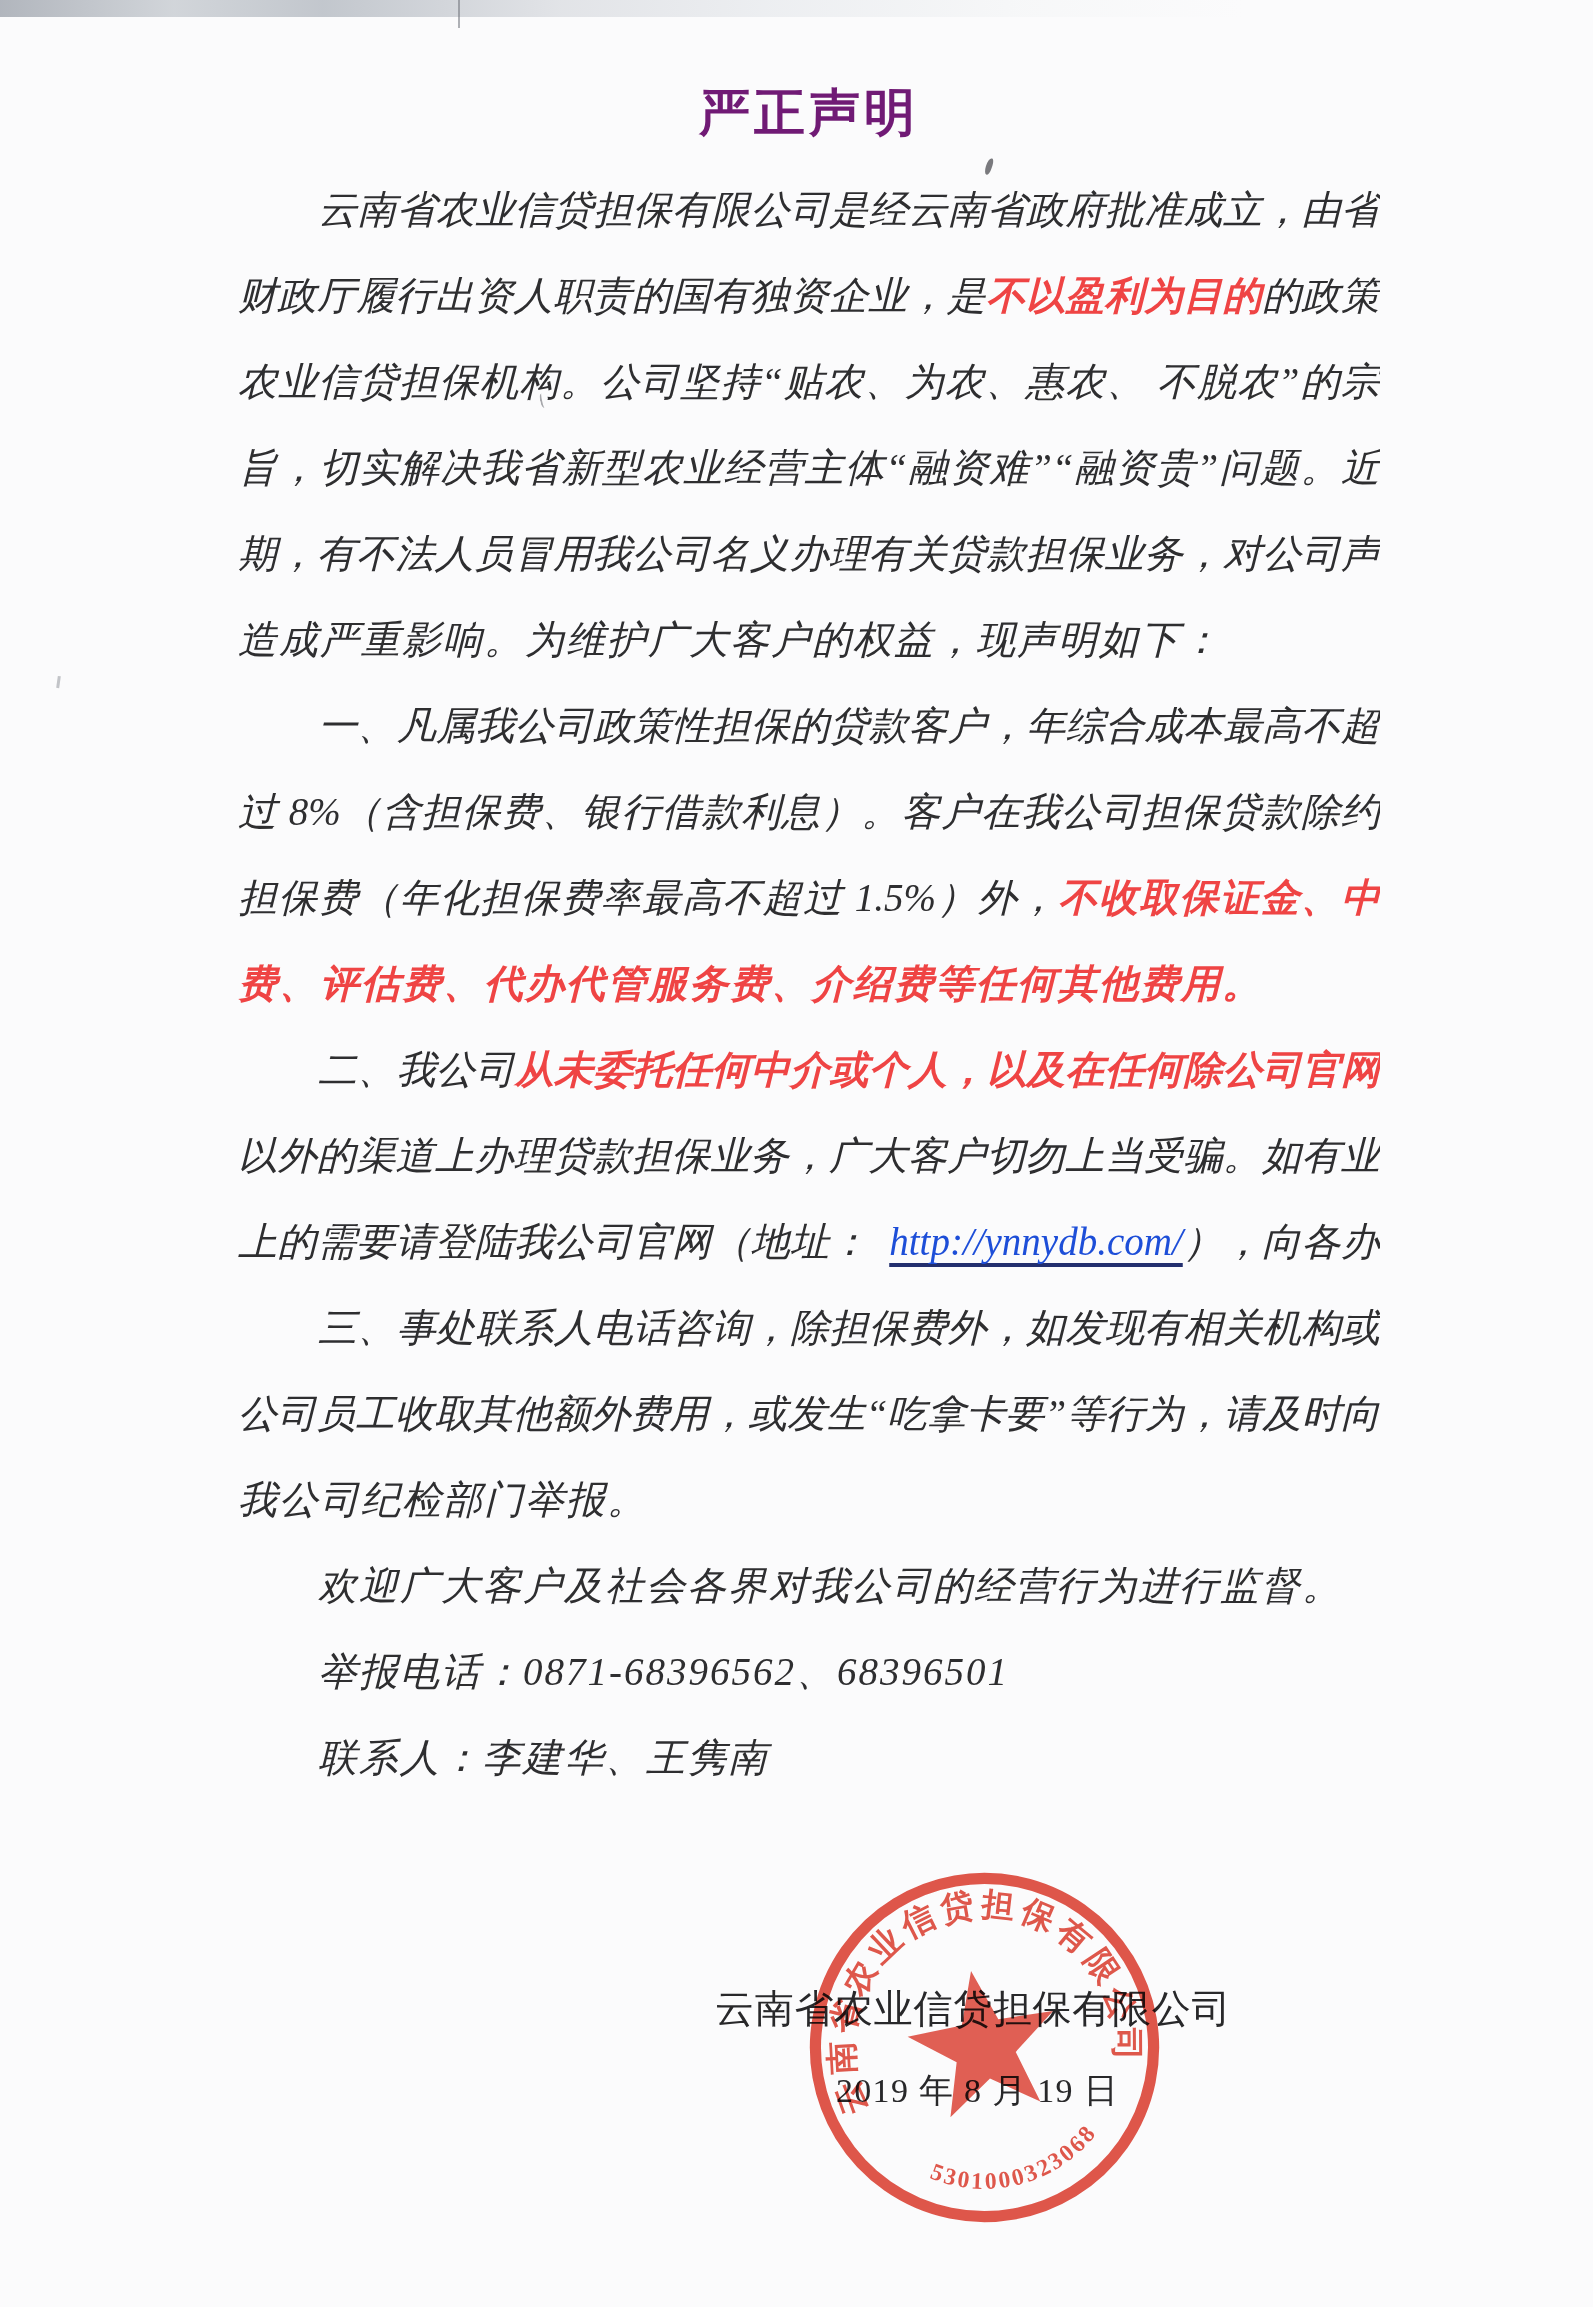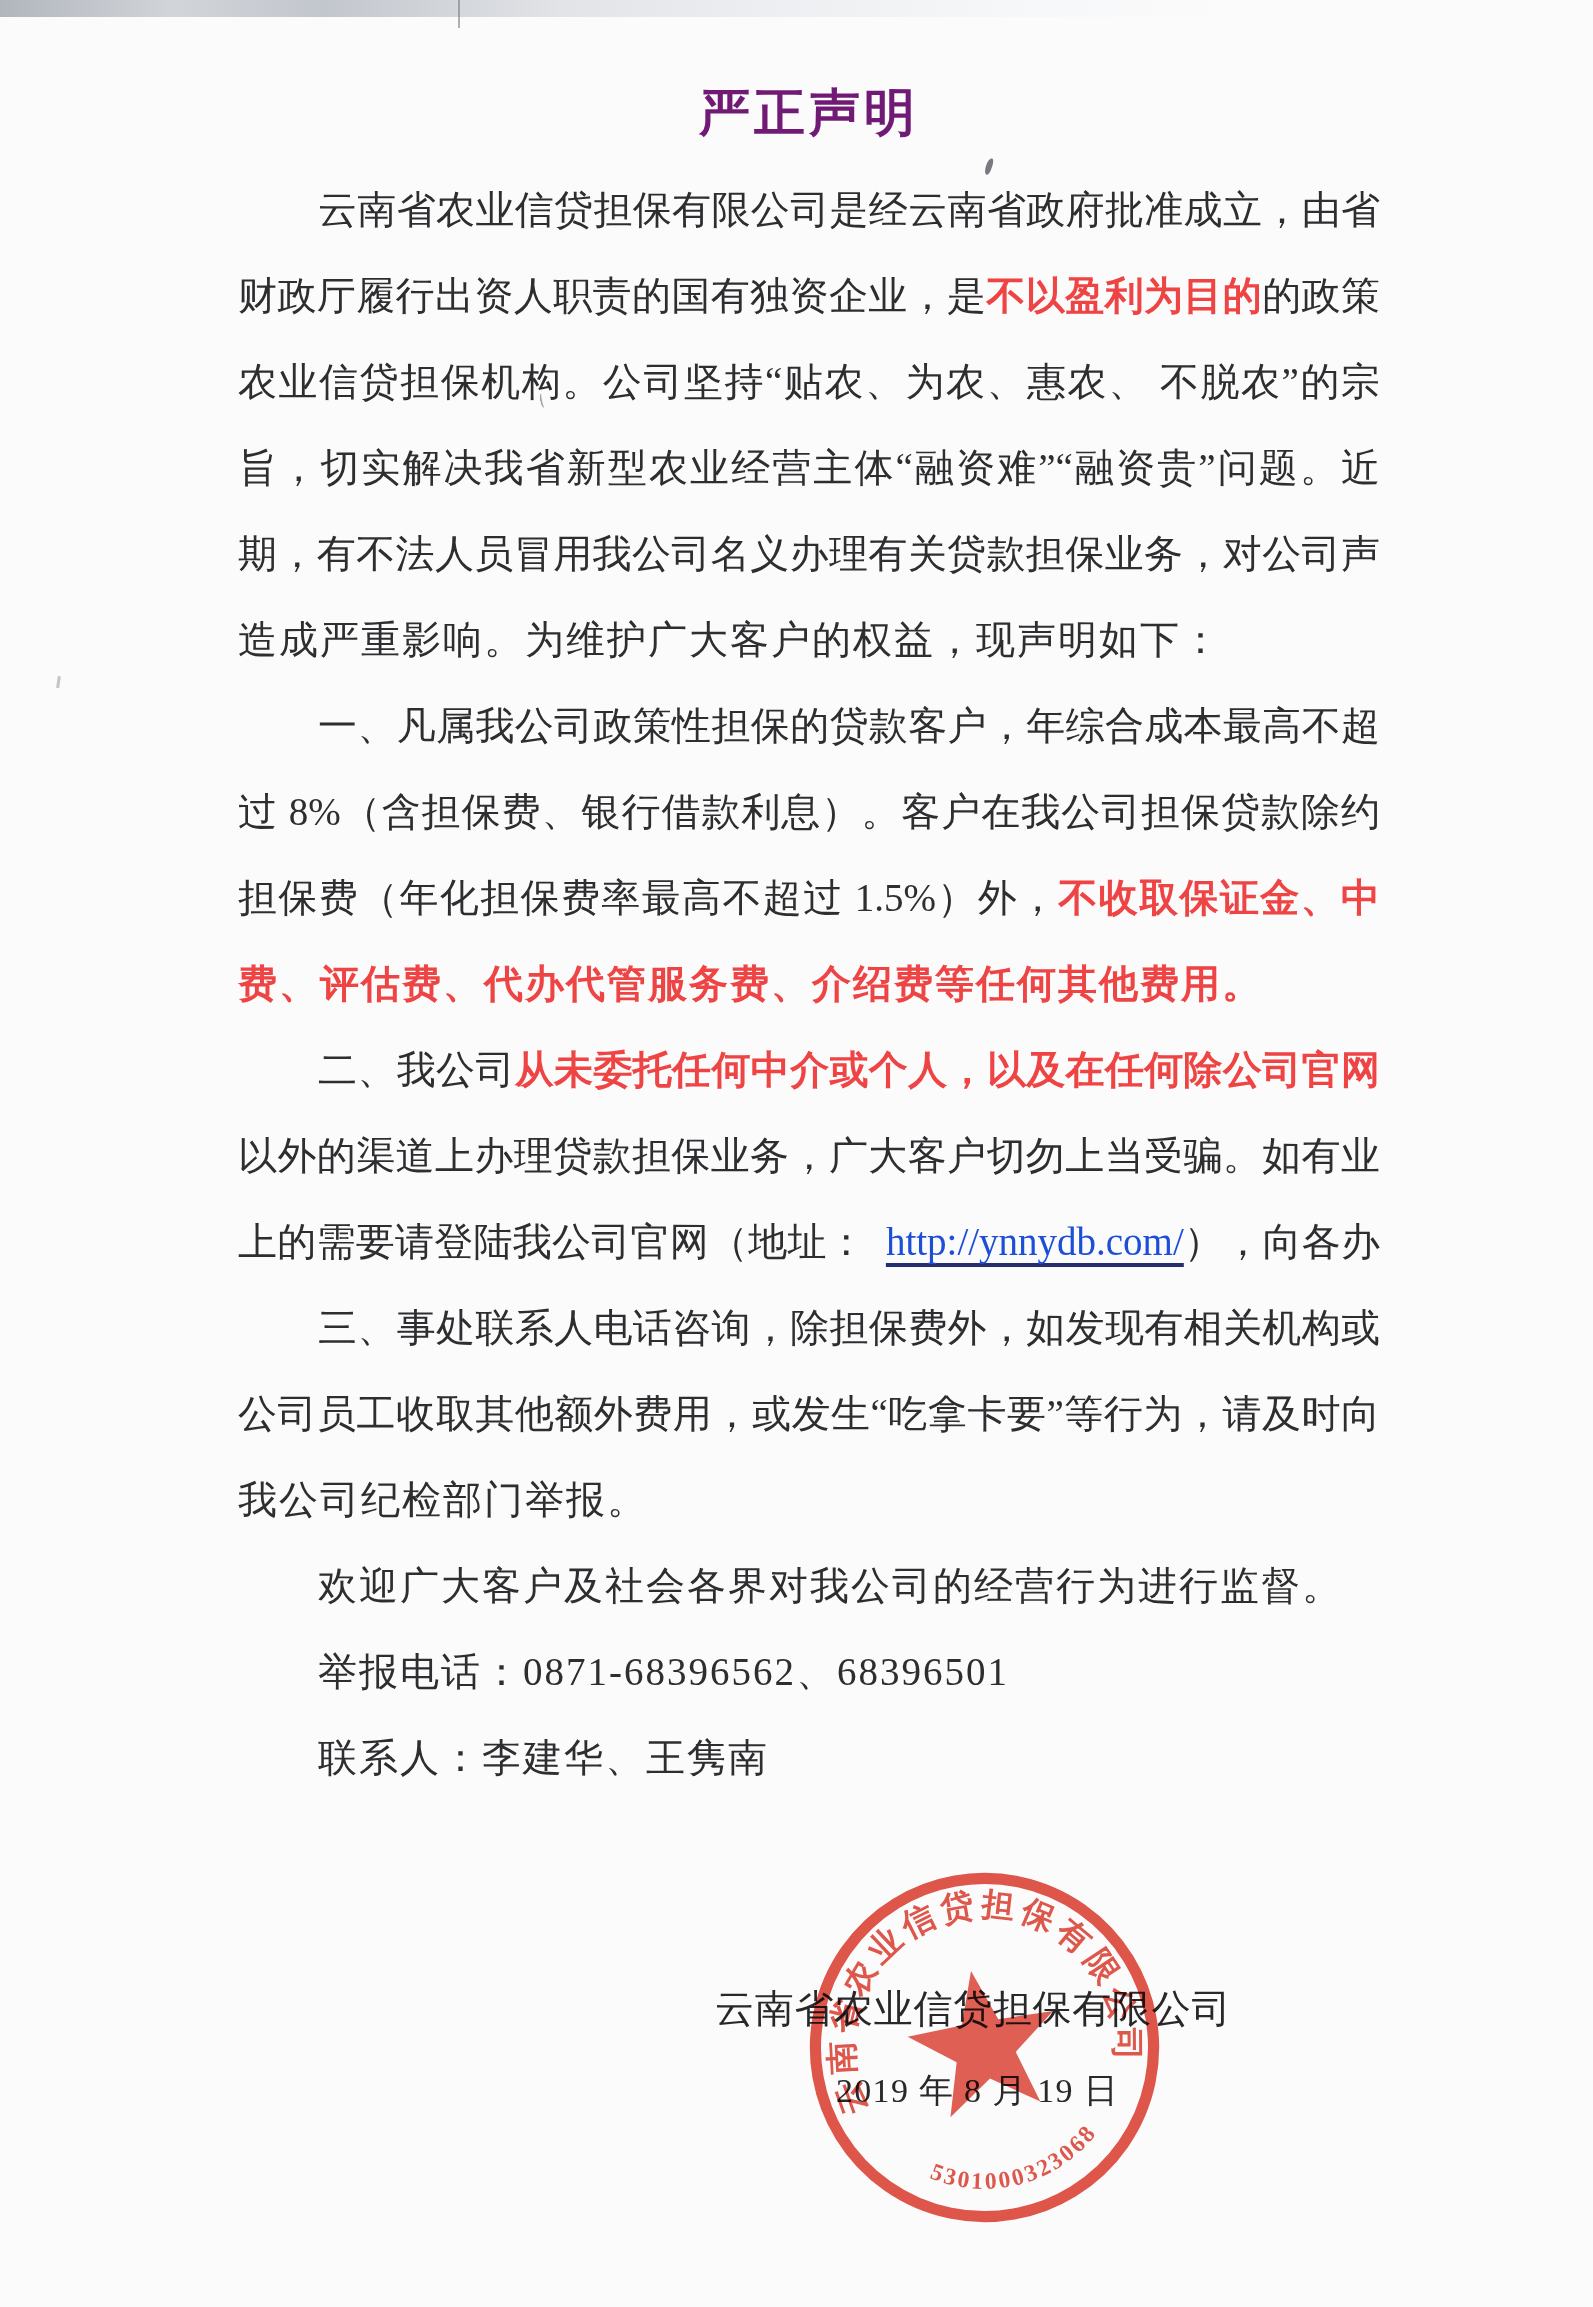--- a/index.html
+++ b/index.html
@@ -26,21 +26,21 @@
     position:absolute;top:79px;left:238px;width:1142px;
     text-align:center;font-size:51px;font-weight:700;letter-spacing:4px;
     color:#701a75;
   }
   .body-lines{
     position:absolute;left:238px;top:167px;width:1142px;
     font-size:39px;
   }
   .line{
     height:86px;line-height:86px;box-sizing:border-box;
-    letter-spacing:2px;white-space:nowrap;
+    letter-spacing:2px;white-space:nowrap;font-style:italic;
   }
   .line.j{
     text-align:justify;text-align-last:justify;
     white-space:normal;overflow:hidden;letter-spacing:0;
   }
   .line.ind{padding-left:80px;}
   .line b{font-weight:700;color:#ef4444;}
   .lnk{
     color:#1d4ed8;cursor:pointer;
     text-decoration:underline;

